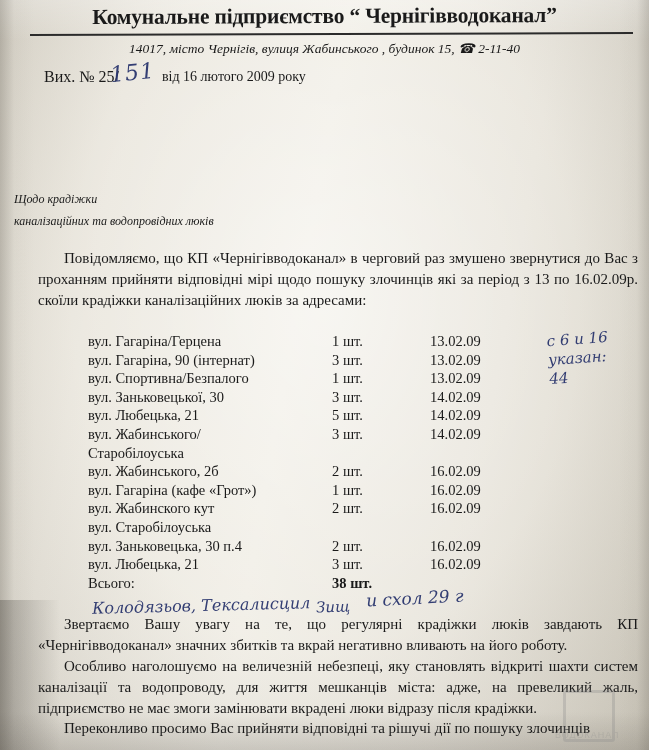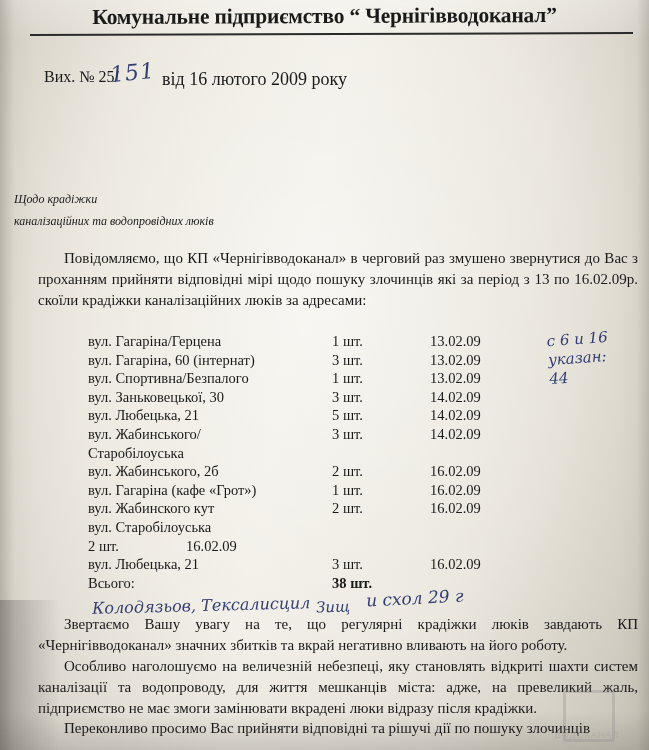--- a/index.html
+++ b/index.html
@@ -85,21 +85,21 @@
     color: #20326b;
     font-family: "DejaVu Serif", serif;
     font-style: italic;
     transform: rotate(-6deg);
     letter-spacing: 1px;
   }
   .date-line {
     position: absolute;
     left: 162px;
     top: 69px;
-    font-size: 18px;
+    font-size: 14px;
   }
 
   .recipient {
     position: absolute;
     left: 392px;
     top: 104px;
     font-size: 14.5px;
     font-weight: bold;
     line-height: 20px;
     white-space: nowrap;
@@ -224,39 +224,40 @@
 </head>
 <body>
 
 <div id="page">
   <div class="paper"></div>
 
   <div class="content">
 
     <div class="org-title">Комунальне підприємство “ Чернігівводоканал”</div>
     <div class="hr-top"></div>
+    <div class="addr-line">14017, місто Чернігів, вулиця Жабинського , будинок 15,  ☎ 2-11-40</div>
 
     <div class="out-no">Вих. № 25/</div>
     <div class="handw-no hw">151</div>
     <div class="date-line">від 16 лютого 2009 року</div>
 
 
     <div class="subject" style="white-space: pre;">Щодо крадіжки
 каналізаційних та водопровідних люків</div>
 
     <div class="para p1">Повідомляємо, що КП «Чернігівводоканал» в черговий раз змушено звернутися до Вас з проханням прийняти  відповідні мірі  щодо пошуку злочинців які за період з 13 по 16.02.09р. скоїли крадіжки  каналізаційних люків за адресами:</div>
 
     <div class="table">
       <div class="row">
         <span class="c-addr">вул. Гагаріна/Герцена</span>
         <span class="c-qty">1 шт.</span>
         <span class="c-date">13.02.09</span>
       </div>
       <div class="row">
-        <span class="c-addr">вул. Гагаріна, 60 (інтернат)</span>
+        <span class="c-addr">вул. Гагаріна, 90 (інтернат)</span>
         <span class="c-qty">3 шт.</span>
         <span class="c-date">13.02.09</span>
       </div>
       <div class="row">
         <span class="c-addr">вул. Спортивна/Безпалого</span>
         <span class="c-qty">1 шт.</span>
         <span class="c-date">13.02.09</span>
       </div>
       <div class="row">
         <span class="c-addr">вул. Заньковецької, 30</span>
@@ -292,20 +293,21 @@
         <span class="c-addr">вул. Жабинского кут</span>
         <span class="c-qty">2 шт.</span>
         <span class="c-date">16.02.09</span>
       </div>
       <div class="row">
         <span class="c-addr">вул. Старобілоуська</span>
         <span class="c-qty"></span>
         <span class="c-date"></span>
       </div>
       <div class="row">
+        <span class="c-addr">вул. Заньковецька, 30 п.4</span>
         <span class="c-qty">2 шт.</span>
         <span class="c-date">16.02.09</span>
       </div>
       <div class="row">
         <span class="c-addr">вул. Любецька, 21</span>
         <span class="c-qty">3 шт.</span>
         <span class="c-date">16.02.09</span>
       </div>
       <div class="row total">
         <span class="c-addr total-label">Всього:</span>

